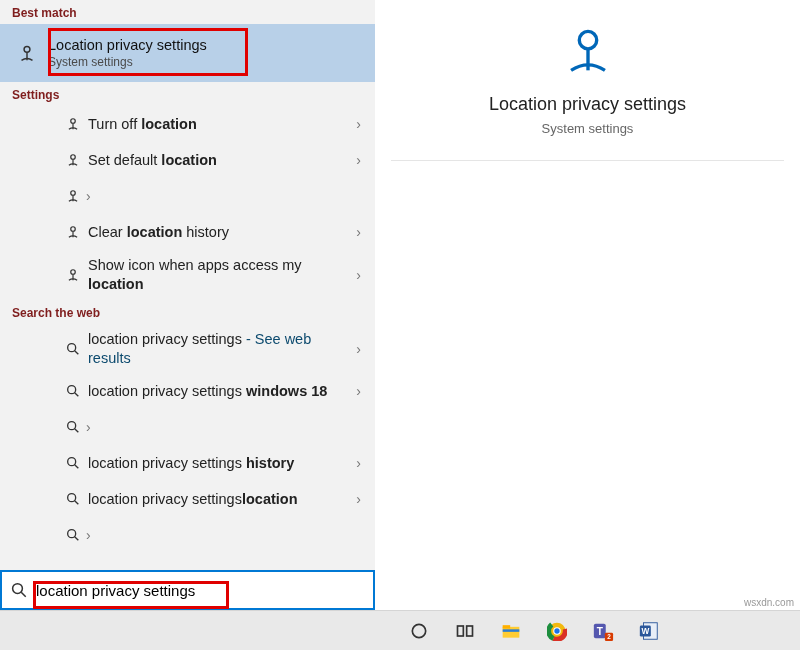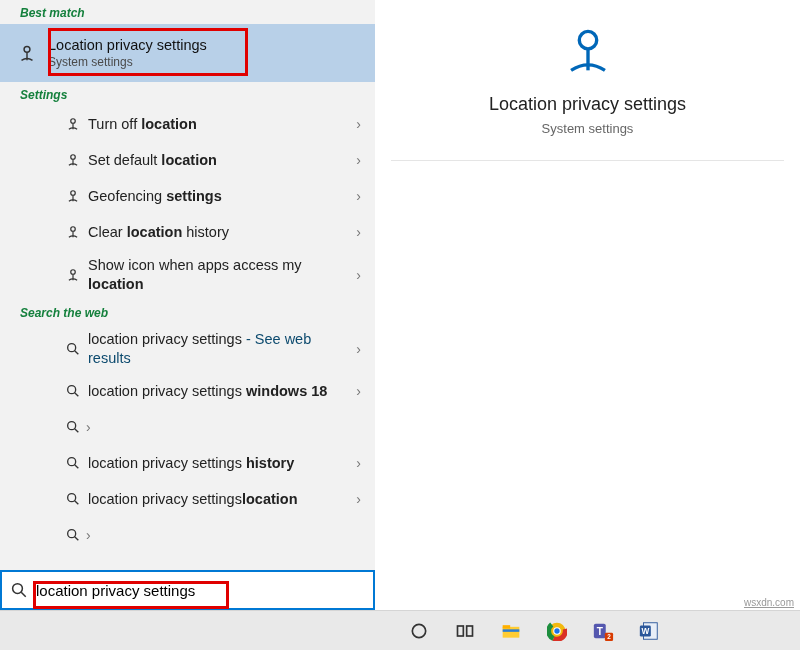--- a/index.html
+++ b/index.html
@@ -1,21 +1,21 @@
 <!DOCTYPE html>
 <html><head>
 <meta charset="utf-8">
 <style>
   * { box-sizing: border-box; margin: 0; padding: 0; font-family: "Segoe UI", Arial, sans-serif; }
   body { width: 800px; height: 650px; background: #fff; overflow: hidden; position: relative; }
   .container { display: flex; width: 100%; height: 610px; }
   .left { width: 375px; background: #f2f2f2; display: flex; flex-direction: column; overflow: hidden; }
   .right { flex: 1; background: #fff; display: flex; flex-direction: column; }
 
-  .section-label { font-size: 12px; font-weight: 600; color: #15803d; padding: 6px 20px 4px; font-style: italic; }
+  .section-label { font-size: 12px; font-weight: 600; color: #7f1d1d; padding: 6px 12px 4px; }
   .best-match { display: flex; align-items: center; background: #b8d0e8; padding: 8px 12px; height: 58px; position: relative; }
   .best-match .icon { width: 30px; display: flex; justify-content: center; align-items: center; }
   .best-match .texts { margin-left: 6px; }
   .best-match .title { font-size: 14.5px; color: #111; }
   .best-match .sub { font-size: 12px; color: #4a4a4a; margin-top: 2px; }
   .redbox1 { position:absolute; border:3px solid #e00000; left:48px; top:4px; width:200px; height:48px; pointer-events:none; }
 
   .list-item { display: flex; align-items: center; padding: 6px 12px; min-height: 36px; cursor: pointer; margin-left: 48px; }
   .li-icon { width: 26px; display: flex; justify-content: center; align-items: center; color: #333; }
   .li-text { flex: 1; font-size: 14.5px; color: #222; padding-left: 2px; line-height: 1.3; }
@@ -30,21 +30,21 @@
   .open-text { font-size: 14.5px; color: #222; }
   .redbox2 { position:absolute; border:3px solid #e00000; left:33px; top:-6px; width:50px; height:30px; pointer-events:none; }
 
   .searchbar { height: 40px; border: 2px solid #0078d4; background: #fff; display: flex; align-items: center; margin-top: auto; }
   .searchbar .s-icon { width: 34px; display:flex; justify-content:center; align-items:center; color:#333; }
   .searchbar input { border: none; outline: none; font-size: 15px; flex:1; padding: 2px 0; }
   .redbox3 { position:absolute; border:3px solid #e00000; left:33px; bottom:41px; width:196px; height:28px; pointer-events:none; }
 
   .taskbar { position:absolute; bottom:0; left:0; right:0; height:40px; background:#e9e9e9; border-top:1px solid #d5d5d5; display:flex; align-items:center; padding-left:405px; gap:18px; }
   .tb-icon { width:28px; height:28px; display:flex; align-items:center; justify-content:center; font-size:18px; cursor:pointer; }
-  .wsx { position:absolute; right:6px; bottom:42px; font-size:10px; color:#999;text-decoration:underline; }
+  .wsx { position:absolute; right:6px; bottom:42px; font-size:10px; color:#999; }
 
   svg { display:block; }
 </style>
 </head>
 <body>
 
 <div class="container">
   <div class="left">
     <div class="section-label">Best match</div>
 
@@ -88,21 +88,20 @@
           <span class="li-chevron">›</span>
         </div>
         <div class="list-item">
           <div class="li-icon">
             <svg width="18" height="18" viewBox="0 0 24 24" fill="none" stroke="#333" stroke-width="1.6">
               <circle cx="12" cy="8" r="3"></circle>
               <line x1="12" y1="11" x2="12" y2="19"></line>
               <path d="M6.5 19 Q12 15.5 17.5 19"></path>
             </svg>
           </div>
-          <div class="li-text">Geofencing <b>settings</b></div>
           <span class="li-chevron">›</span>
         </div>
         <div class="list-item">
           <div class="li-icon">
             <svg width="18" height="18" viewBox="0 0 24 24" fill="none" stroke="#333" stroke-width="1.6">
               <circle cx="12" cy="8" r="3"></circle>
               <line x1="12" y1="11" x2="12" y2="19"></line>
               <path d="M6.5 19 Q12 15.5 17.5 19"></path>
             </svg>
           </div>

